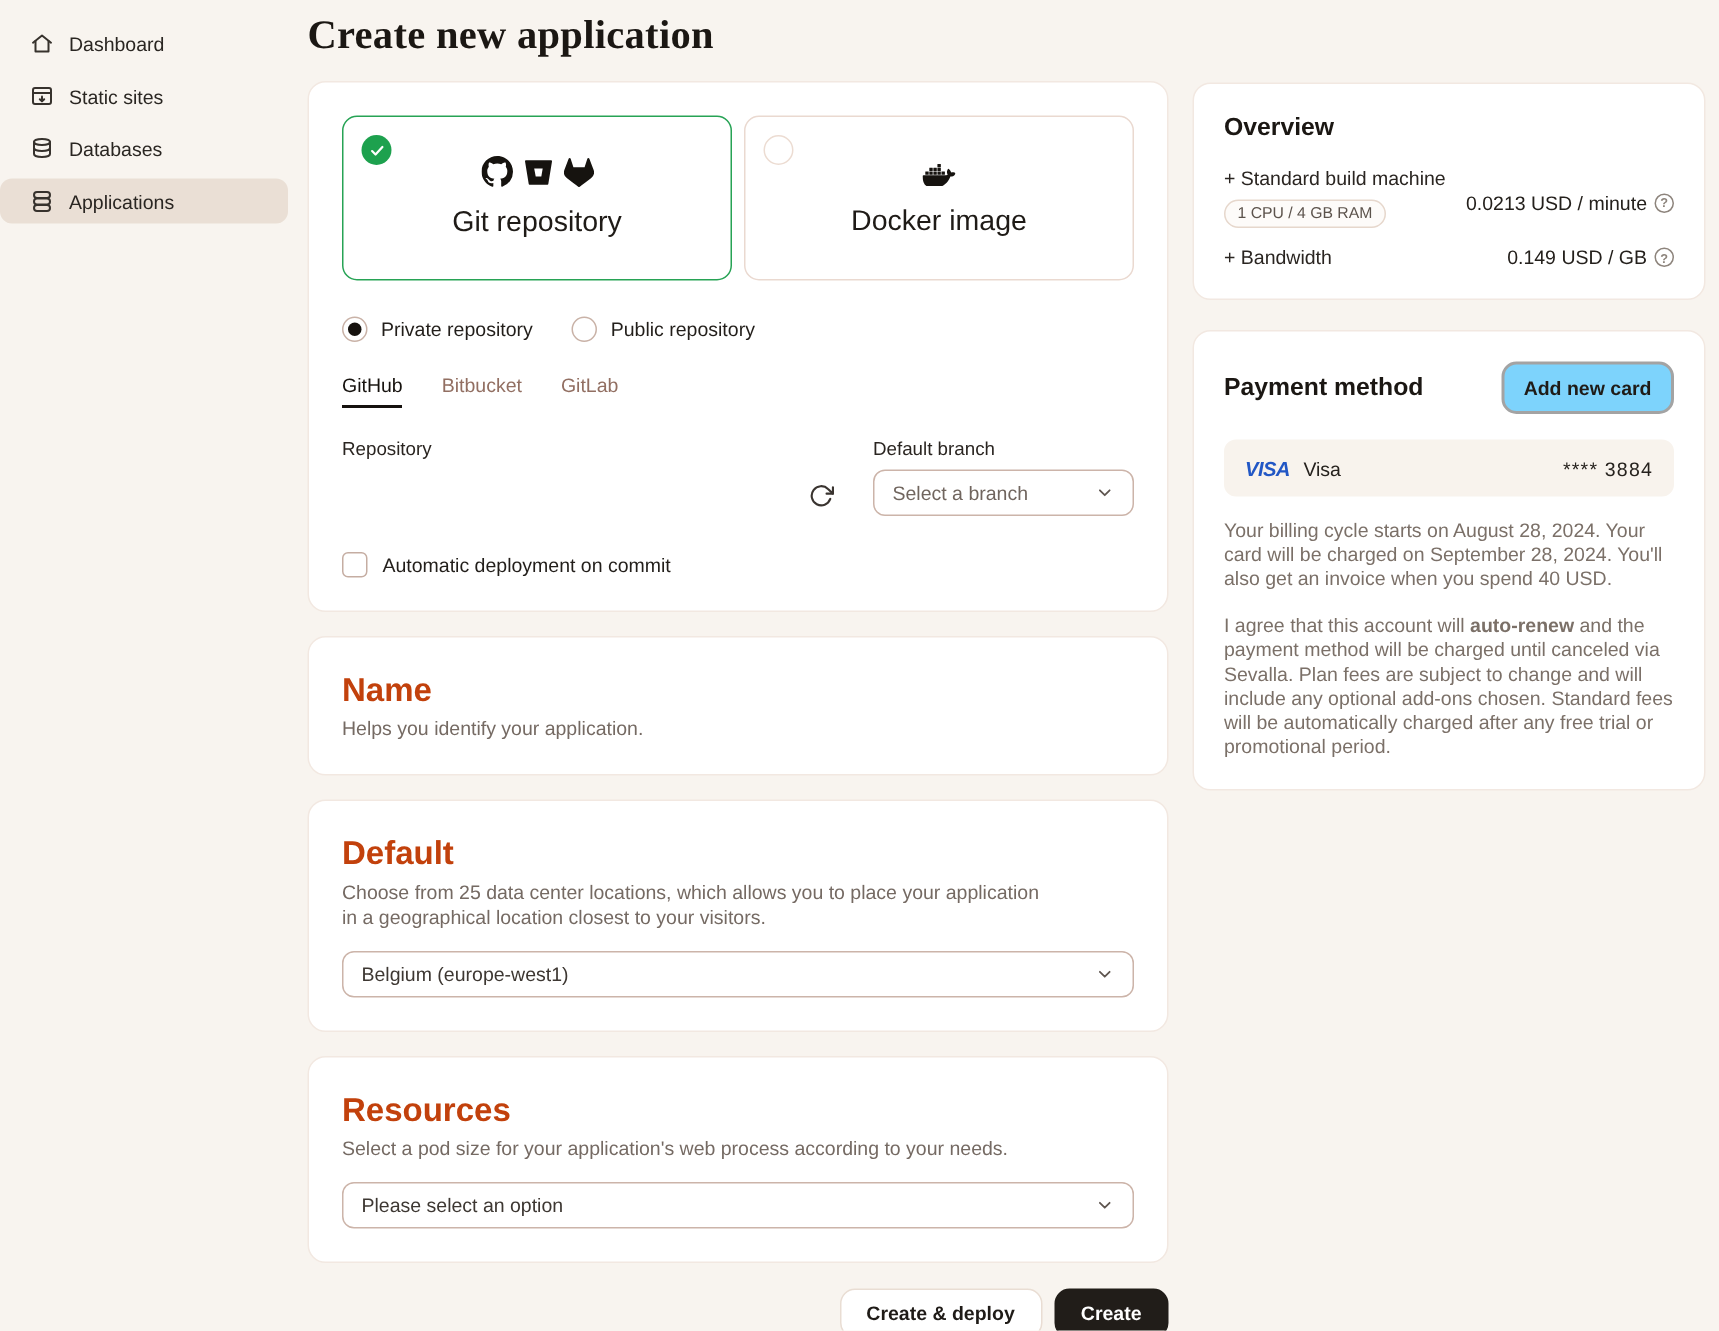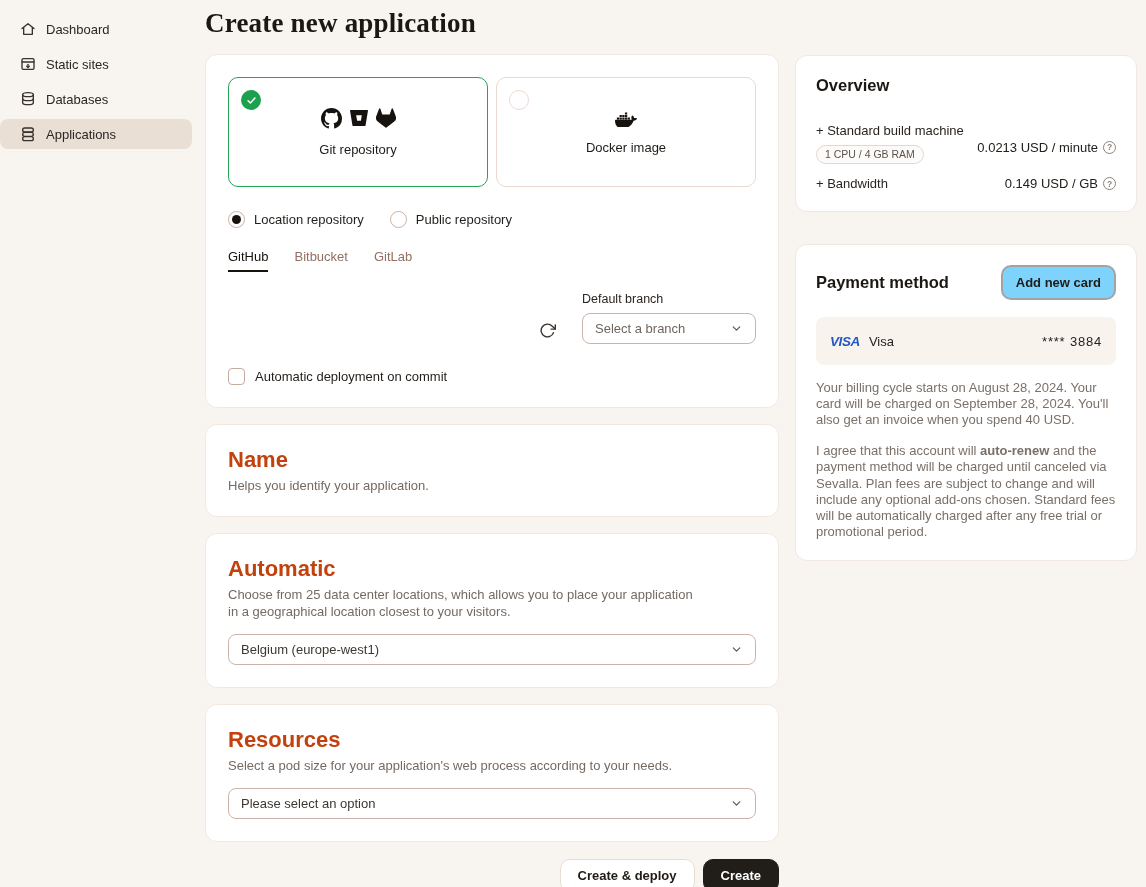--- a/index.html
+++ b/index.html
@@ -51,21 +51,21 @@
     border-radius:50%; background:#1da14e;
     display:flex; align-items:center; justify-content:center;
   }
   .check-badge svg { width:11px; height:11px; }
   .radio-empty {
     position:absolute; left:12px; top:12px; width:20px; height:20px;
     border-radius:50%; border:1.5px solid #ecdcd2; background:#fff;
   }
   .option-icons { display:flex; align-items:center; gap:8px; color:#16130f; }
   .option-icons svg { display:block; }
-  .option-label { font-size:13px; font-weight:500; color:#1f1b17; }
+  .option-label { font-size:19px; font-weight:500; color:#1f1b17; }
 
   
   .radio-row { display:flex; align-items:center; gap:26px; margin-top:24px; }
   .radio-opt { display:flex; align-items:center; gap:9px; font-size:13px; color:#221e1a; cursor:pointer; }
   .radio-circle {
     width:17px; height:17px; border-radius:50%;
     border:1.5px solid #c9b2a7; background:#fff;
     display:flex; align-items:center; justify-content:center;
   }
   .radio-circle.checked::after {
@@ -123,23 +123,23 @@
     display:inline-flex; align-items:center; padding:0 17px;
   }
   .btn.secondary { background:#fff; border:1px solid #e9ddd3; color:#1f1b17; }
   .btn.primary { background:#211d19; border:1px solid #211d19; color:#fff; }
 
   
   .rightcol { position:absolute; left:795px; top:55px; width:342px; }
   .rcard {
     background:#fff; border:1px solid #f2e8e1; border-radius:12px; padding:20px;
   }
-  .rcard + .rcard { margin-top:32px; }
+  .rcard + .rcard { margin-top:20px; }
   .rcard h2 { font-size:16.5px; font-weight:600; color:#1b1713; }
-  .ov-rows { margin-top:28px; }
+  .ov-rows { margin-top:16px; }
   .ov-row { display:flex; justify-content:space-between; margin-top:12px; }
   .ov-row:first-child { margin-top:0; }
   .ov-label { font-size:13px; color:#2a2521; }
   .ov-badge {
     display:inline-block; margin-top:7px; padding:2px 8px 3px;
     border:1px solid #e6d7cc; border-radius:999px;
     font-size:10.5px; color:#5c534c; background:#fdfbf9;
   }
   .ov-price { font-size:13px; color:#24201c; display:flex; align-items:center; gap:5px; margin-top:7px; }
   .ov-row.tight .ov-price { margin-top:0; }
@@ -151,21 +151,21 @@
   .help-icon::after { content:"?"; }
 
   .pm-header { display:flex; align-items:center; justify-content:space-between; }
   .add-card-btn {
     background:#7dd3fc; border:2px solid #a3a3a3; border-radius:10px;
     padding:8px 13px; font-size:13px; font-weight:700; color:#1f1b17;
     font-family:"Liberation Sans", sans-serif; cursor:pointer;
   }
   .visa-row {
     margin-top:17px; background:#f8f3ed; border-radius:8px;
-    height:48px; display:flex; align-items:center; padding:0 14px;
+    height:38px; display:flex; align-items:center; padding:0 14px;
   }
   .visa-logo {
     font-style:italic; font-weight:800; font-size:13.5px; letter-spacing:-.4px;
     color:#2257c5;
   }
   .visa-brand { margin-left:9px; font-size:13px; color:#26221e; }
   .visa-number { margin-left:auto; font-size:13px; color:#26221e; letter-spacing:.8px; }
   .pm-text { margin-top:15px; font-size:13px; line-height:1.24; color:#7b7068; }
   .pm-text b { font-weight:700; }
 </style>
@@ -240,36 +240,37 @@
                 <path d="M13.983 11.078h2.119a.186.186 0 0 0 .186-.185V9.006a.186.186 0 0 0-.186-.186h-2.119a.185.185 0 0 0-.185.185v1.888c0 .102.083.185.185.185m-2.954-5.43h2.118a.186.186 0 0 0 .186-.186V3.574a.186.186 0 0 0-.186-.185h-2.118a.185.185 0 0 0-.185.185v1.888c0 .102.082.185.185.185m0 2.716h2.118a.187.187 0 0 0 .186-.186V6.29a.186.186 0 0 0-.186-.185h-2.118a.185.185 0 0 0-.185.185v1.887c0 .102.082.185.185.186m-2.93 0h2.12a.186.186 0 0 0 .184-.186V6.29a.185.185 0 0 0-.185-.185H8.1a.185.185 0 0 0-.185.185v1.887c0 .102.083.185.185.186m-2.964 0h2.119a.186.186 0 0 0 .185-.186V6.29a.185.185 0 0 0-.185-.185H5.136a.186.186 0 0 0-.186.185v1.887c0 .102.084.185.186.186m5.893 2.715h2.118a.186.186 0 0 0 .186-.185V9.006a.186.186 0 0 0-.186-.186h-2.118a.185.185 0 0 0-.185.185v1.888c0 .102.082.185.185.185m-2.93 0h2.12a.185.185 0 0 0 .184-.185V9.006a.185.185 0 0 0-.184-.186h-2.12a.185.185 0 0 0-.184.185v1.888c0 .102.083.185.185.185m-2.964 0h2.119a.185.185 0 0 0 .185-.185V9.006a.185.185 0 0 0-.184-.186h-2.12a.186.186 0 0 0-.186.186v1.887c0 .102.084.185.186.185m-2.92 0h2.12a.185.185 0 0 0 .184-.185V9.006a.185.185 0 0 0-.184-.186h-2.12a.185.185 0 0 0-.184.185v1.888c0 .102.082.185.185.185M23.763 9.89c-.065-.051-.672-.51-1.954-.51-.338.001-.676.03-1.01.087-.248-1.7-1.653-2.53-1.716-2.566l-.344-.199-.226.327c-.284.438-.49.922-.612 1.43-.23.97-.09 1.882.403 2.661-.595.332-1.55.413-1.744.42H.751a.751.751 0 0 0-.75.748 11.376 11.376 0 0 0 .692 4.062c.545 1.428 1.355 2.48 2.41 3.124 1.18.723 3.1 1.137 5.275 1.137.983.003 1.963-.086 2.93-.266a12.248 12.248 0 0 0 3.823-1.389 10.64 10.64 0 0 0 2.61-2.136c1.252-1.418 1.998-2.997 2.553-4.4h.221c1.372 0 2.215-.549 2.68-1.009.309-.293.55-.65.707-1.046l.098-.288z"></path>
               </svg>
           </span>
           <span class="option-label">Docker image</span>
         </div>
       </div>
 
       <div class="radio-row">
         <label class="radio-opt">
           <span class="radio-circle checked"></span>
-          <span>Location repository</span>
+          <span>Private repository</span>
         </label>
         <label class="radio-opt">
           <span class="radio-circle"></span>
           <span>Public repository</span>
         </label>
       </div>
 
       <div class="tabs">
         <div class="tab active">GitHub</div>
         <div class="tab">Bitbucket</div>
         <div class="tab">GitLab</div>
       </div>
 
       <div class="fields-row">
         <div class="repo-field">
+          <div class="field-label">Repository</div>
         </div>
         <button class="refresh-btn">
           <svg viewBox="0 0 24 24" fill="none" stroke="currentColor" stroke-width="2" stroke-linecap="round" stroke-linejoin="round">
               <polyline points="23 4 23 10 17 10"></polyline>
               <path d="M20.49 15a9 9 0 1 1-2.12-9.36L23 10"></path>
             </svg>
         </button>
         <div class="branch-field">
           <div class="field-label">Default branch</div>
           <div class="select">
@@ -286,21 +287,21 @@
         <span class="checkbox-label">Automatic deployment on commit</span>
       </label>
     </section>
 
     <section class="card">
       <h2 class="section-title">Name</h2>
       <p class="section-desc">Helps you identify your application.</p>
     </section>
 
     <section class="card">
-      <h2 class="section-title">Automatic</h2>
+      <h2 class="section-title">Default</h2>
       <p class="section-desc">Choose from 25 data center locations, which allows you to place your application in a geographical location closest to your visitors.</p>
       <div class="section-control">
         <div class="select">
           <span class="sel-text">Belgium (europe-west1)</span>
           <svg viewBox="0 0 24 24" fill="none" stroke="currentColor" stroke-width="2.2" stroke-linecap="round" stroke-linejoin="round">
               <polyline points="6 9 12 15 18 9"></polyline>
             </svg>
         </div>
       </div>
     </section>

